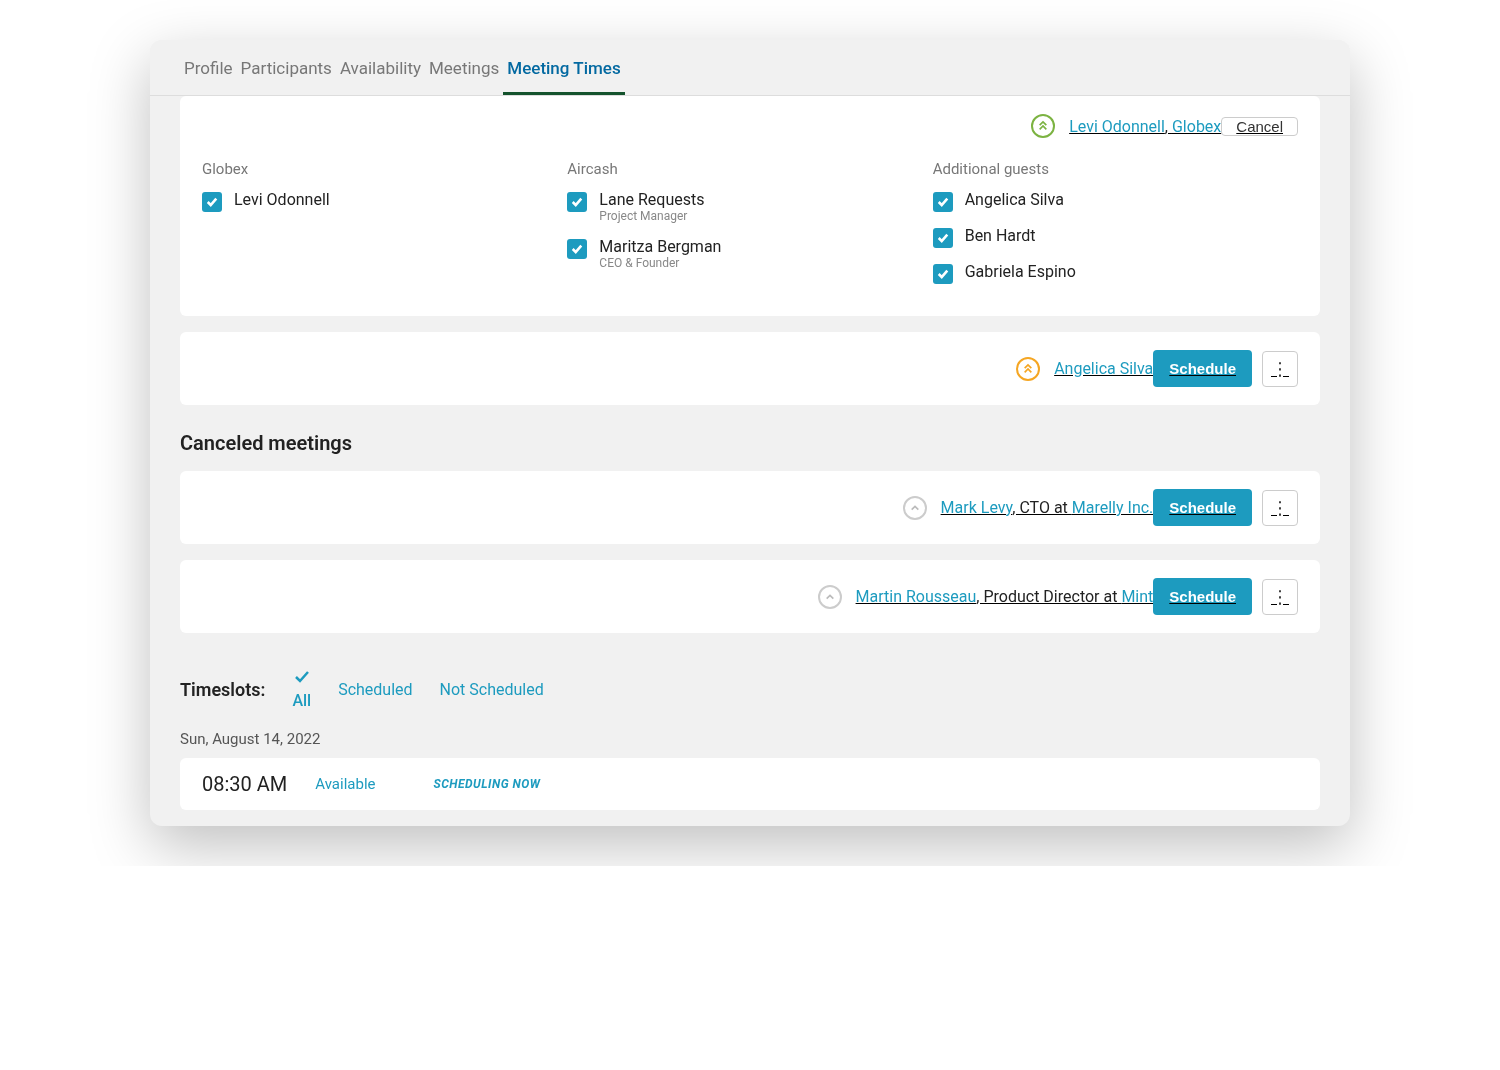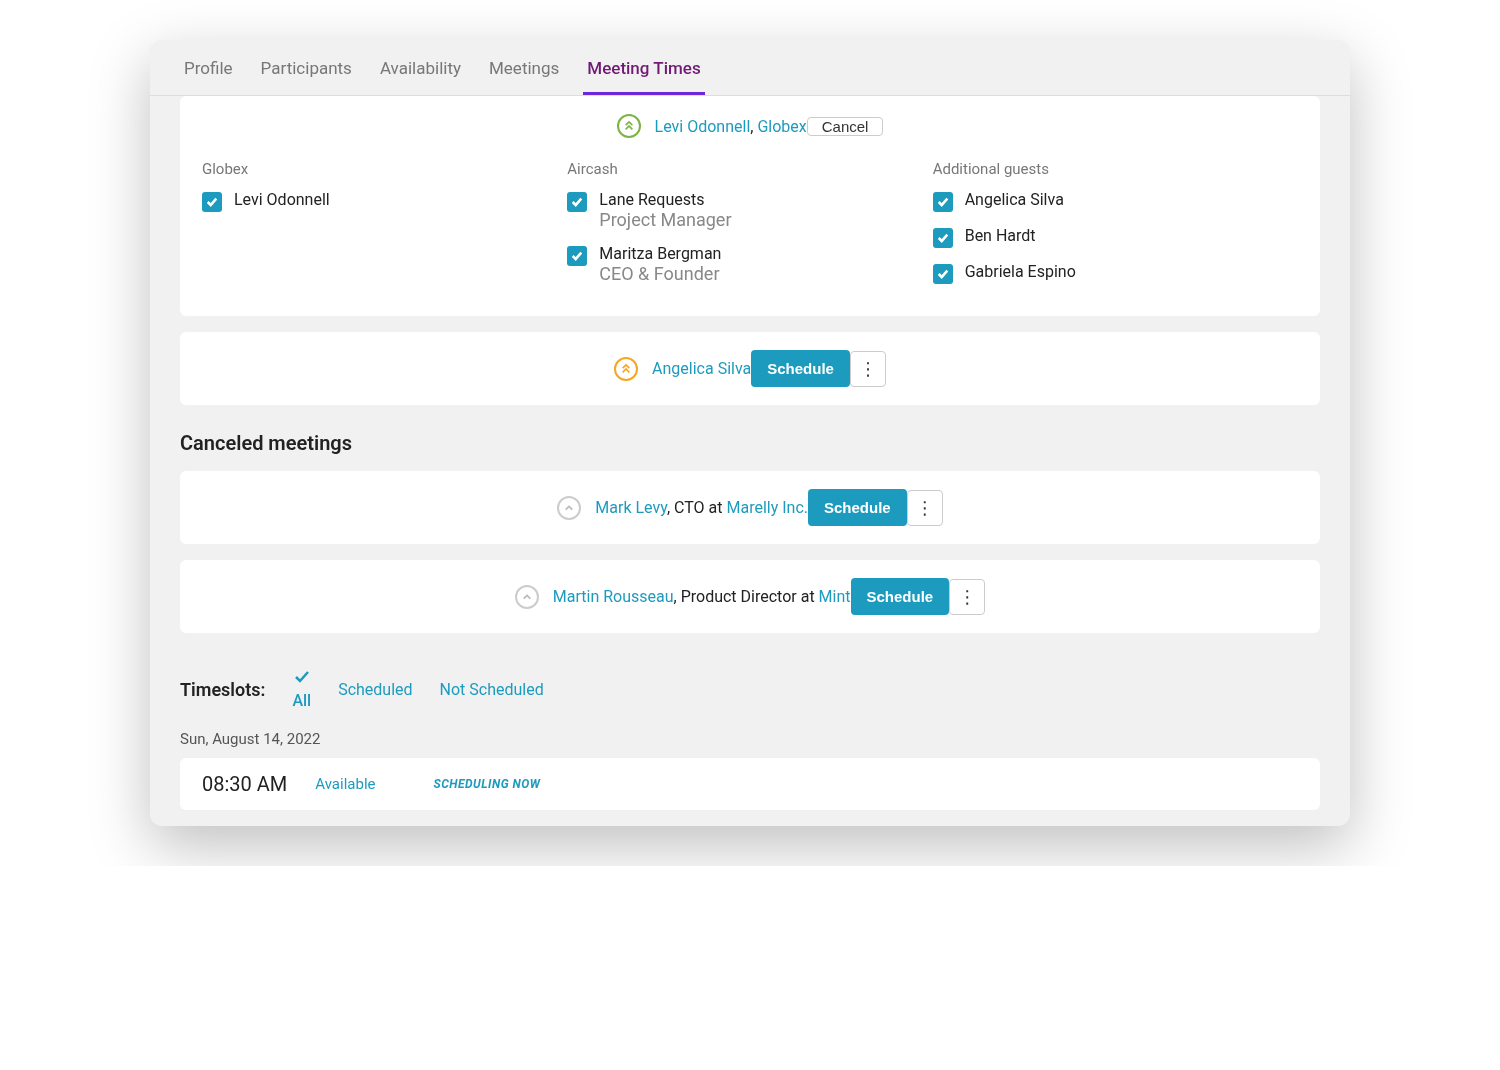--- a/index.html
+++ b/index.html
@@ -13,35 +13,34 @@
 }
 .app {
   width: 1200px;
   background: #f1f1f1;
   border-radius: 12px;
   box-shadow: 0 20px 60px rgba(0,0,0,0.25);
   overflow: hidden;
 }
 .tabs {
   display: flex;
-  gap: 20px;
   padding: 0 30px;
   border-bottom: 1px solid #ddd;
   background: #f1f1f1;
 }
 .tab {
   padding: 18px 4px 14px;
   color: #777;
   font-size: 17px;
   cursor: pointer;
 }
 .tab.active {
-  color: #701a75;
+  color: #0369a1;
   font-weight: 500;
-  border-bottom: 3px solid #6d28d9;
+  border-bottom: 3px solid #14532d;
 }
 .section-head {
   display: flex;
   justify-content: space-between;
   align-items: center;
   padding: 22px 30px 16px;
 }
 .section-title {
   font-size: 20px;
   font-weight: 600;
@@ -68,21 +67,22 @@
 }
 .card {
   background: #fff;
   border-radius: 6px;
   margin: 0 30px 16px;
   padding: 18px 22px;
 }
 .card-head {
   display: flex;
   align-items: center;
-  justify-content: center;
+  justify-content: flex-end;
+  text-decoration: underline;
 }
 .card-head-left {
   display: flex;
   align-items: center;
   gap: 14px;
 }
 .circle-icon {
   width: 24px;
   height: 24px;
   border-radius: 50%;
@@ -120,23 +120,24 @@
   background: #1d9bbf;
   border-radius: 3px;
   display: flex;
   align-items: center;
   justify-content: center;
   flex-shrink: 0;
   margin-top: 2px;
 }
 .checkbox svg { width: 12px; height: 12px; stroke: #fff; stroke-width: 3; fill: none; }
 .check-label { font-size: 16px; color: #222; }
-.check-sub { font-size: 18px; color: #888; }
+.check-sub { font-size: 12px; color: #888; }
 .card-actions {
   display: flex;
+  gap: 10px;
   align-items: center;
 }
 .kebab {
   width: 36px;
   height: 36px;
   border: 1px solid #ccc;
   border-radius: 4px;
   background: #fff;
   display: flex;
   align-items: center;

